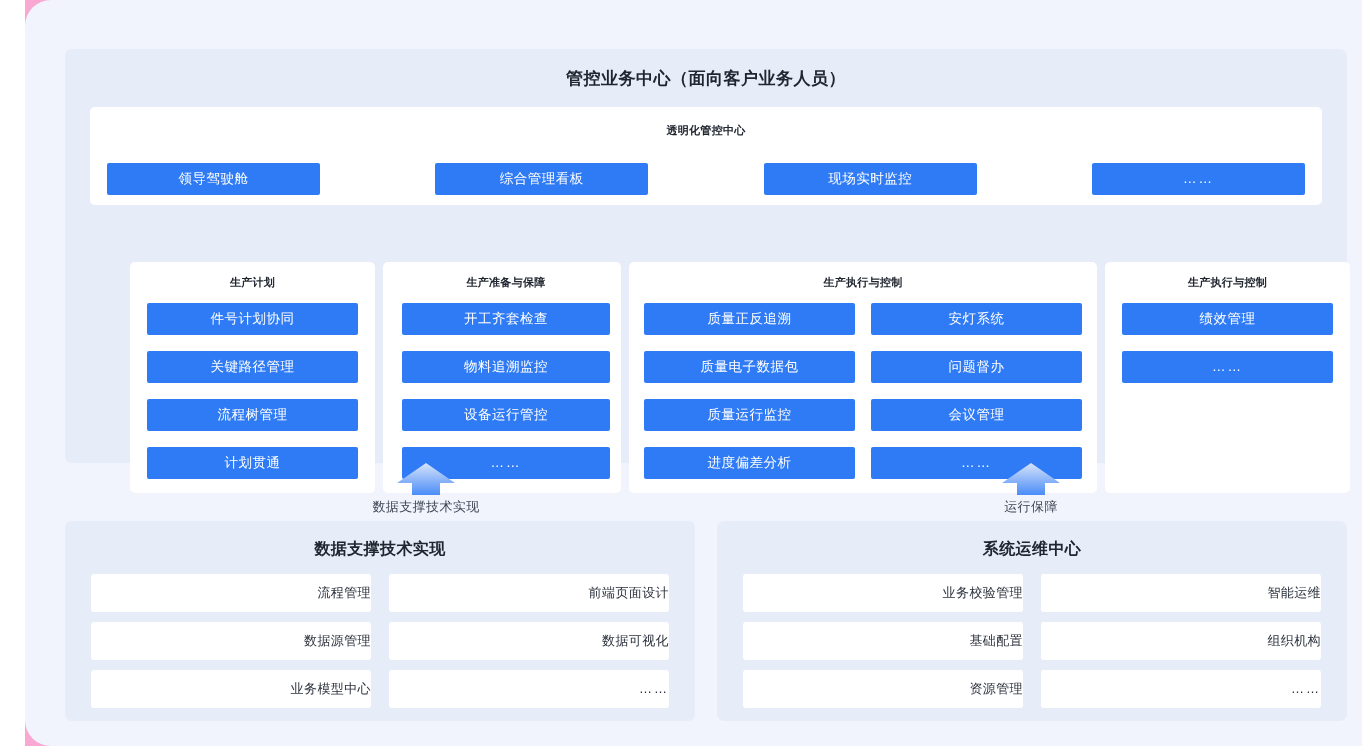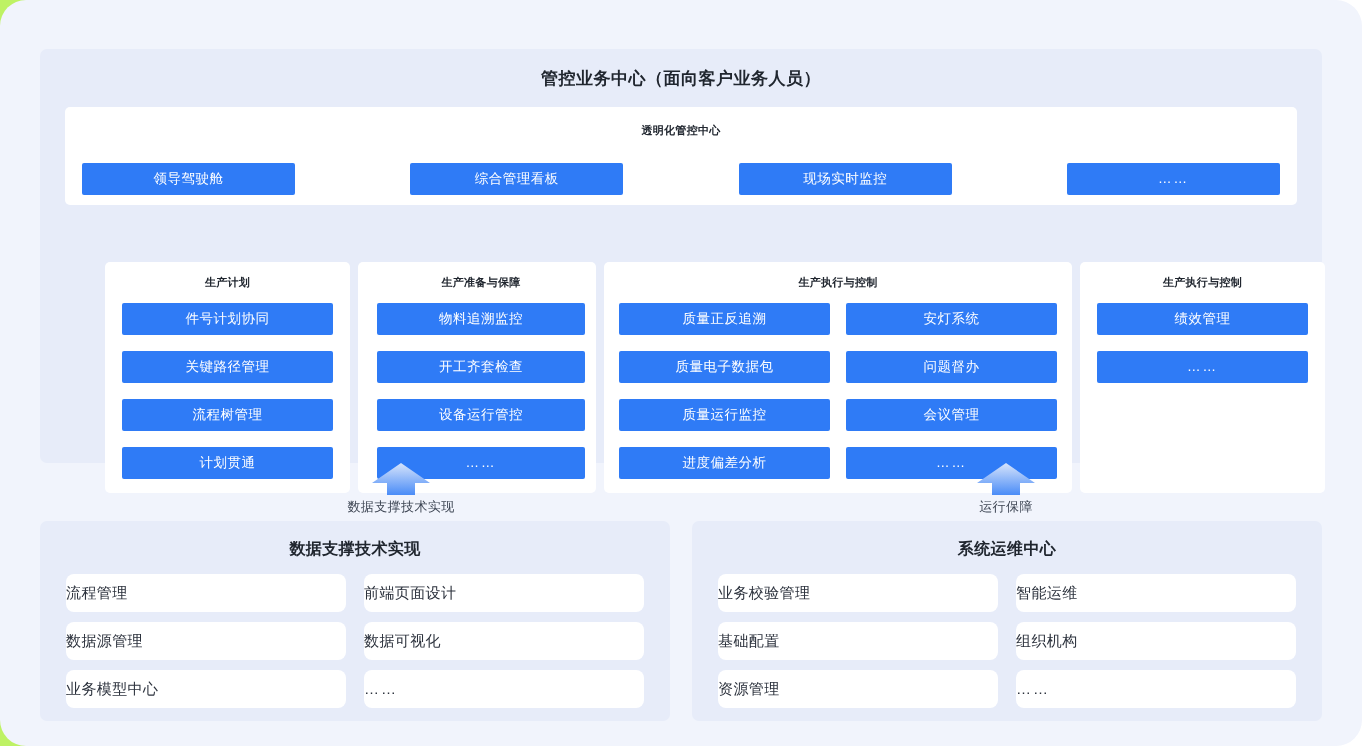--- a/index.html
+++ b/index.html
@@ -9,21 +9,22 @@
     height: 746px;
     overflow: hidden;
     background: #ffffff;
     font-family: "Liberation Sans", "DejaVu Sans", sans-serif;
   }
 
   #canvas {
     position: relative;
     width: 1122px;
     height: 746px;
-    background: #bef264;
+    background: #f9a8d4;
+    margin-left: 25px;
   }
 
   
   .page-bg {
     position: absolute;
     left: 0; top: 0;
     width: 1362px;
     height: 746px;
     background: #f1f4fc;
     border-radius: 26px;
@@ -197,25 +198,25 @@
     margin: 14px auto 0;
     width: 578px;
     display: grid;
     grid-template-columns: 1fr 1fr;
     column-gap: 18px;
     row-gap: 10px;
   }
 
   .white-chip {
     background: #ffffff;
-    border-radius: 8px;
+    border-radius: 3px;
     height: 38px;
     line-height: 38px;
-    text-align: left;
-    font-size: 15px;
+    text-align: right;
+    font-size: 13px;
     color: #2b313c;
     letter-spacing: 0.4px;
   }
 
   .ellipsis { letter-spacing: 2px; }
 </style>
 </head>
 <body>
 
 <div id="canvas">
@@ -240,22 +241,22 @@
         <div class="blue-chip">件号计划协同</div>
         <div class="blue-chip">关键路径管理</div>
         <div class="blue-chip">流程树管理</div>
         <div class="blue-chip">计划贯通</div>
       </div>
     </div>
 
     <div class="col-card col-2">
       <div class="col-title">生产准备与保障</div>
       <div class="col-items">
+        <div class="blue-chip">开工齐套检查</div>
         <div class="blue-chip">物料追溯监控</div>
-        <div class="blue-chip">开工齐套检查</div>
         <div class="blue-chip">设备运行管控</div>
         <div class="blue-chip ellipsis">……</div>
       </div>
     </div>
 
     <div class="col-card col-3">
       <div class="col-title">生产执行与控制</div>
       <div class="col3-grid">
         <div class="col3-sub">
           <div class="blue-chip">质量正反追溯</div>

